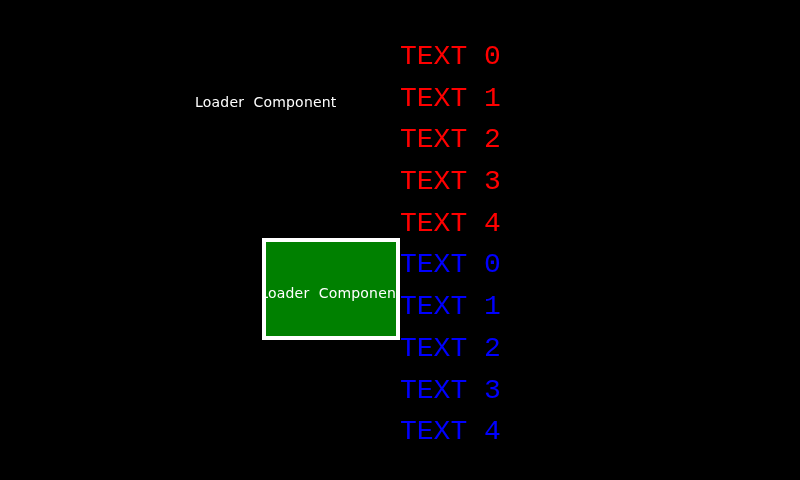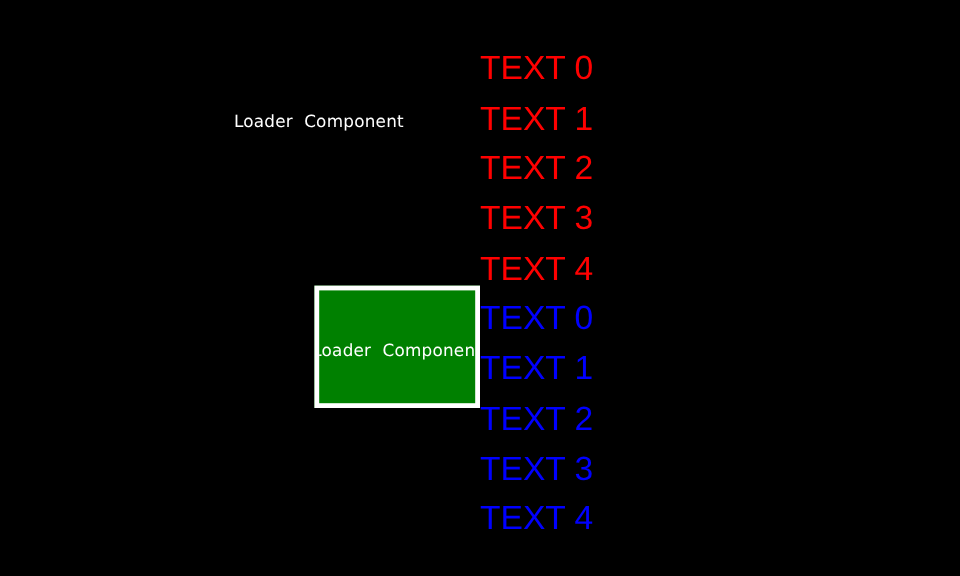--- a/index.html
+++ b/index.html
@@ -46,21 +46,21 @@
     top: 4px;
   }
   .text-list {
     position: absolute;
     left: 400px;
     top: 36px;
   }
   .text-row {
     height: 41.7px;
     line-height: 41.7px;
-    font-family: Liberation Sans, sans-serif;
+    font-family: Liberation Mono, monospace;
     font-size: 28px;
     white-space: pre;
   }
 </style>
 </head>
 <body>
 
 <div id="screen">
 
   <div class="top-label" style="color: rgb(255, 255, 255);">Loader  Component</div>

